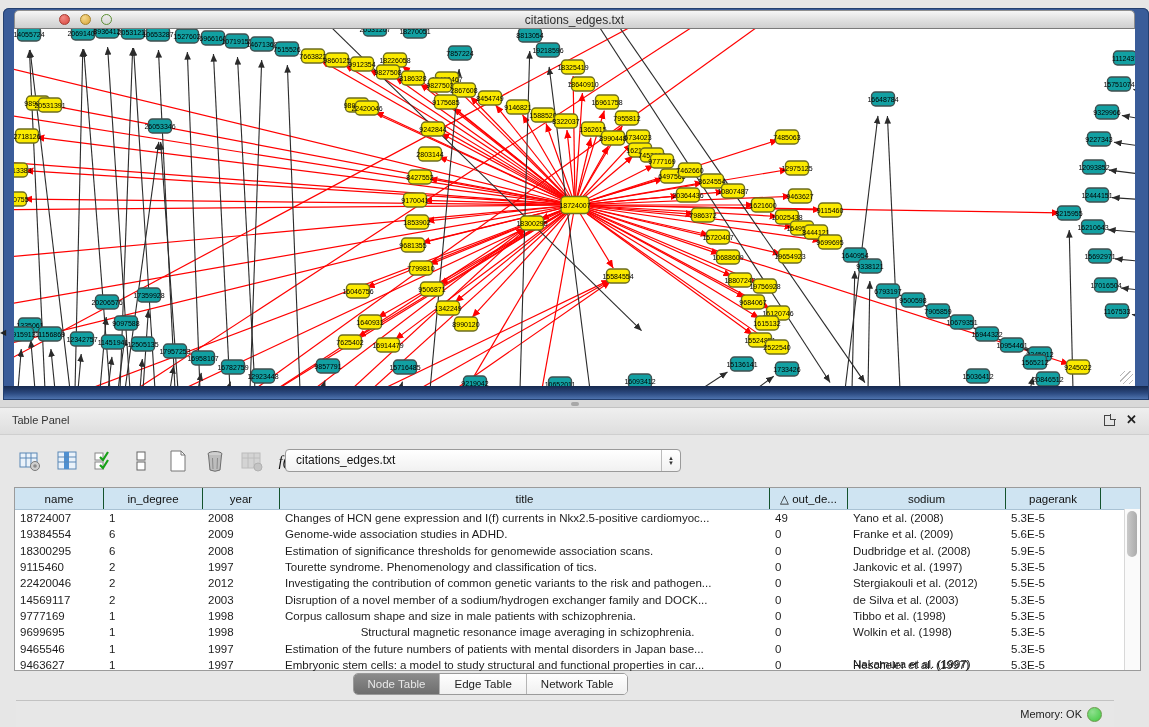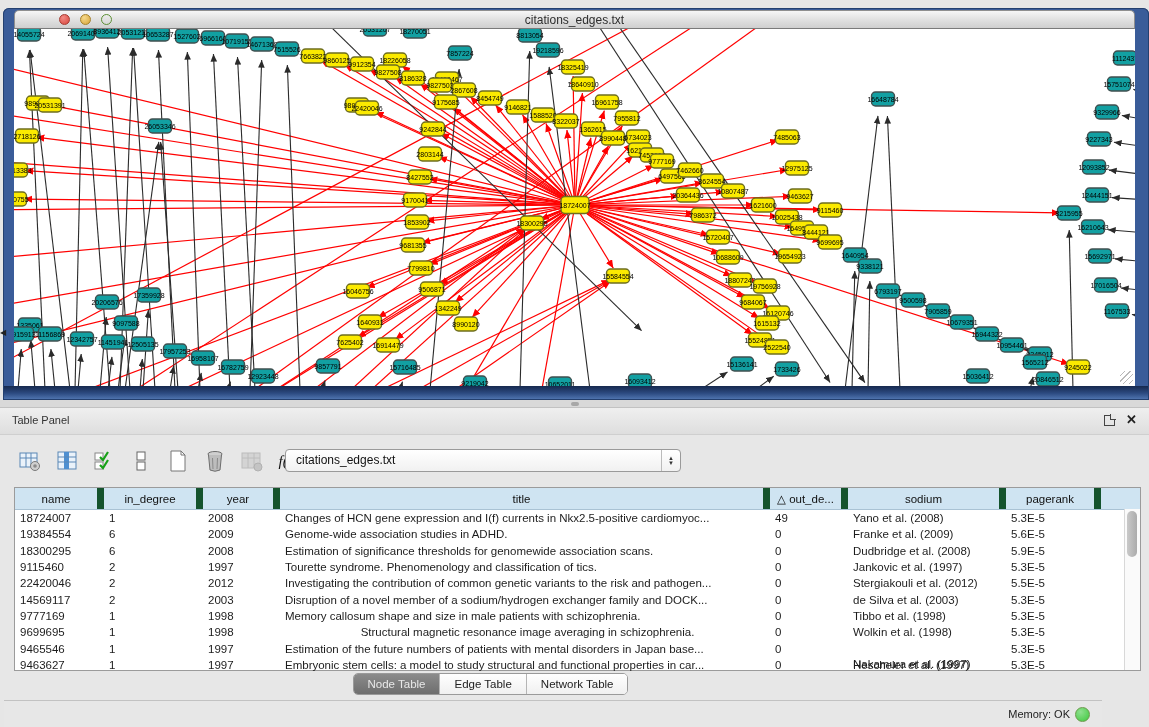--- a/index.html
+++ b/index.html
@@ -59,34 +59,34 @@
     background:linear-gradient(180deg,#ffffff,#f1f1f1);border:1px solid #9a9a9a;border-radius:4px;
     font-size:12px;color:#111;line-height:21px;padding-left:10px;
   }
   .dropdown .steppers{
     position:absolute;right:0;top:0;width:18px;height:21px;border-left:1px solid #bbb;
     display:flex;flex-direction:column;align-items:center;justify-content:center;font-size:6px;color:#333;line-height:5px;
   }
   
   .table-wrap{position:absolute;left:14px;top:79px;width:1127px;height:184px;background:#fff;border:1px solid #9b9b9b;box-sizing:border-box;}
   .thead{display:flex;height:21px;background:#cfe4f2;border-bottom:1px solid #a9c2d4;}
-  .th{box-sizing:border-box;border-right:7px solid #14532d;font-size:11.5px;color:#111;
+  .th{box-sizing:border-box;border-right:1px solid #14532d;font-size:11.5px;color:#111;
       display:flex;align-items:center;justify-content:center;overflow:hidden;white-space:nowrap;}
   .trow{display:flex;height:16.3px;align-items:center;}
   .td{box-sizing:border-box;font-size:11.5px;color:#1c1c1c;padding-left:5px;overflow:hidden;white-space:nowrap;}
   .vscroll{position:absolute;right:0;top:21px;bottom:0;width:15px;background:#fafafa;border-left:1px solid #d8d8d8;}
   .vscroll .thumb{position:absolute;left:2px;top:2px;width:10px;height:46px;border-radius:5px;background:linear-gradient(90deg,#c9c9c9,#ababab);}
   
   .tabsbar{position:absolute;left:0;top:265px;width:981px;height:26px;display:flex;justify-content:center;}
   .seg{display:flex;border:1px solid #9a9a9a;border-radius:5px;overflow:hidden;height:20px;background:#fff;}
   .seg .tab{padding:2px 14px;font-size:11.5px;color:#222;line-height:16px;border-right:1px solid #b5b5b5;background:linear-gradient(180deg,#ffffff,#f0f0f0);}
   .seg .tab:last-child{border-right:none;}
   .seg .tab.active{background:linear-gradient(180deg,#8b8b8b,#6e6e6e);color:#e8e8e8;}
   
-  .statusbar{position:absolute;left:4px;top:700px;width:1098px;height:27px;background:#e7e7e7;border-top:1px solid #c2c2c2;}
+  .statusbar{position:absolute;left:16px;top:700px;width:1098px;height:27px;background:#e7e7e7;border-top:1px solid #c2c2c2;}
   .statusbar .mem{position:absolute;right:32px;top:7px;font-size:11px;color:#222;}
   .statusbar .dot{position:absolute;right:12px;top:6px;width:13px;height:13px;border-radius:50%;
     background:radial-gradient(circle at 35% 30%,#8fe08f,#3ec93e);border:1px solid #6a9a4a;}
   svg text{font-family:"Liberation Sans",sans-serif;}
 </style>
 </head>
 <body>
 
 <div class="net-frame">
   <div class="titlebar">
@@ -942,21 +942,21 @@
           <div class="td" style="width: 77px;">2003</div>
           <div class="td" style="width: 490px;">Disruption of a novel member of a sodium/hydrogen exchanger family and DOCK...</div>
           <div class="td" style="width: 78px;">0</div>
           <div class="td" style="width: 158px;">de Silva et al. (2003)</div>
           <div class="td" style="width: 95px;">5.3E-5</div>
         </div>
         <div class="trow">
           <div class="td" style="width: 89px;">9777169</div>
           <div class="td" style="width: 99px;">1</div>
           <div class="td" style="width: 77px;">1998</div>
-          <div class="td" style="width: 490px;">Memory callosum shape and size in male patients with schizophrenia.</div>
+          <div class="td" style="width: 490px;">Corpus callosum shape and size in male patients with schizophrenia.</div>
           <div class="td" style="width: 78px;">0</div>
           <div class="td" style="width: 158px;">Tibbo et al. (1998)</div>
           <div class="td" style="width: 95px;">5.3E-5</div>
         </div>
         <div class="trow">
           <div class="td" style="width: 89px;">9699695</div>
           <div class="td" style="width: 99px;">1</div>
           <div class="td" style="width: 77px;">1998</div>
           <div class="td" style="width: 490px; text-align: center;">Structural magnetic resonance image averaging in schizophrenia.</div>
           <div class="td" style="width: 78px;">0</div>

